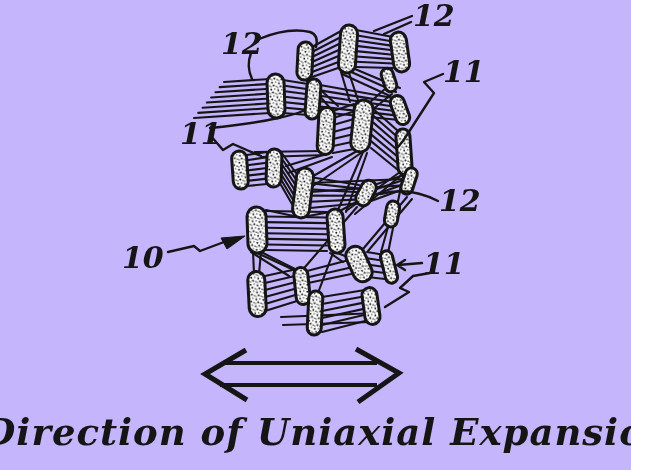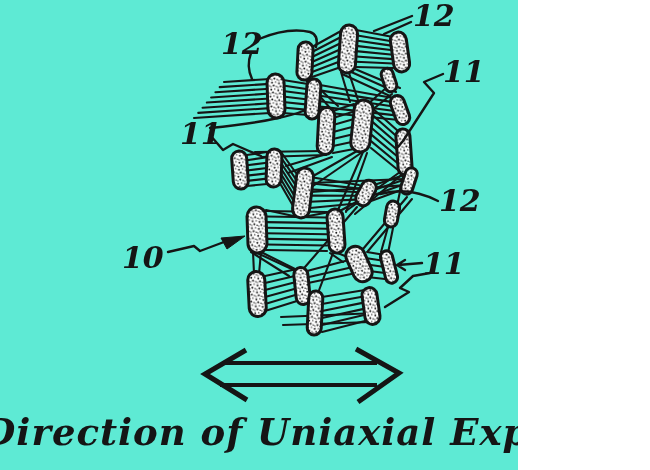--- a/index.html
+++ b/index.html
@@ -1,16 +1,16 @@
 <!DOCTYPE html>
 <html><head>
 <meta charset="utf-8">
 <style>
   html,body{margin:0;padding:0;background:#ffffff;}
-  .page{position:relative;width:518px;height:470px;background:#5eead4;overflow:hidden;
+  .page{position:relative;width:631px;height:470px;background:#c4b5fd;overflow:hidden;
         font-family:"DejaVu Serif",serif;}
   svg{display:block;}
   .fibril{stroke:#151515;stroke-width:2.1;stroke-linecap:round;}
   .node{fill:url(#stipple);stroke:#151515;stroke-width:3;}
   .leader{fill:none;stroke:#151515;stroke-width:2.4;stroke-linecap:round;stroke-linejoin:round;}
   .ref{font-family:"DejaVu Serif",serif;font-style:italic;font-weight:700;font-size:30px;fill:#151515;}
   .caption{font-family:"DejaVu Serif",serif;font-style:italic;font-weight:700;font-size:37px;
            fill:#151515;letter-spacing:1px;}
   .shaft{stroke:#151515;stroke-width:4;stroke-linecap:butt;}
   .head{fill:none;stroke:#151515;stroke-width:5;stroke-linejoin:miter;stroke-linecap:butt;}

